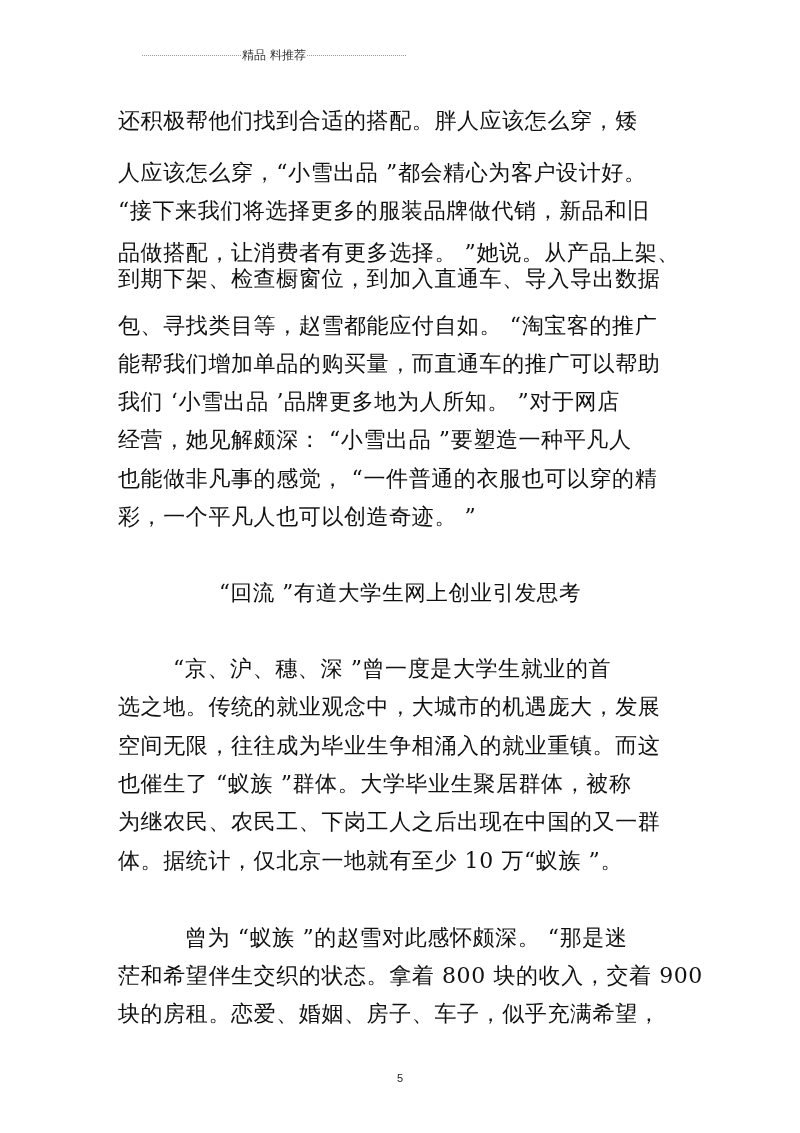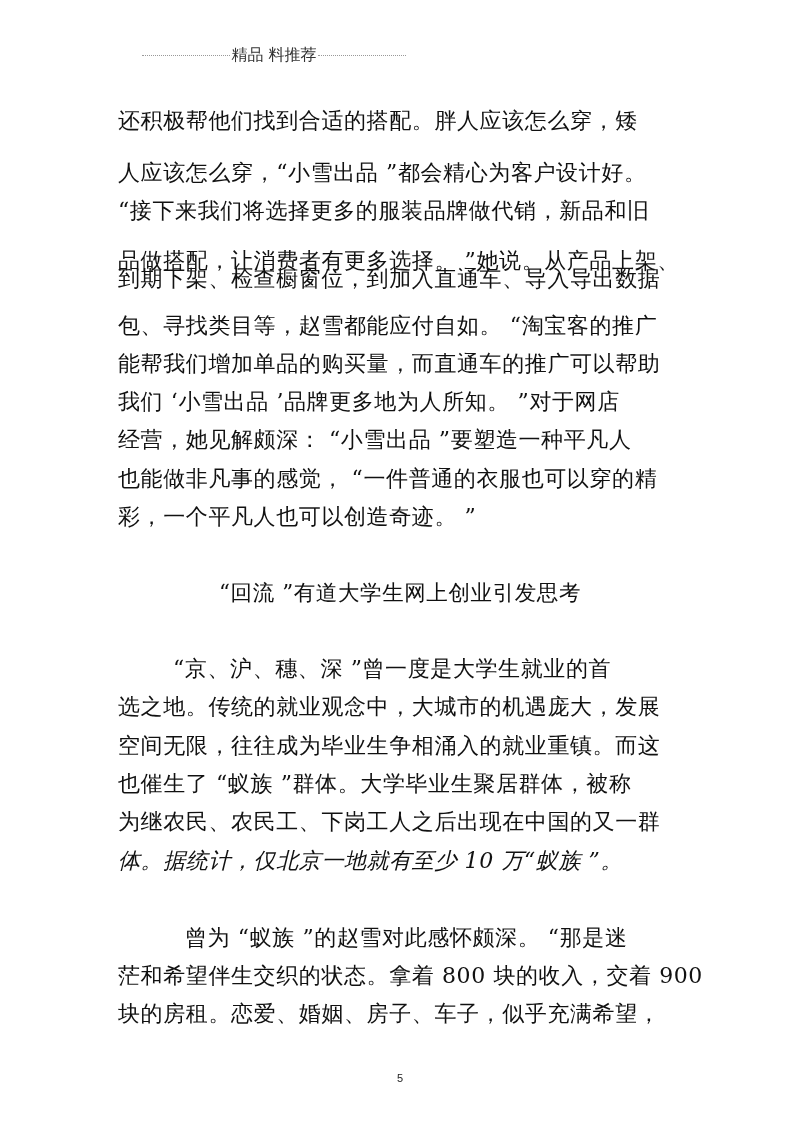--- a/index.html
+++ b/index.html
@@ -16,21 +16,21 @@
       color: #111111;
     }
     .header {
       position: absolute;
       top: 48px;
       left: 142px;
       width: 264px;
       height: 14px;
       display: flex;
       align-items: center;
-      font-size: 16px;
+      font-size: 12px;
       color: #333;
     }
     .header .rule {
       flex: 1;
       border-top: 1px dotted #999;
       height: 0;
       margin-top: 1px;
     }
     .header .label {
       padding: 0 1px;
@@ -72,39 +72,39 @@
 <div class="header">
   <span class="rule"></span>
   <span class="label">精品 料推荐</span>
   <span class="rule"></span>
 </div>
 
 <div>
   <div class="line" style="top:108px;">还积极帮他们找到合适的搭配。胖人应该怎么穿，矮</div>
   <div class="line" style="top:160px;">人应该怎么穿，“小雪出品 ”都会精心为客户设计好。</div>
   <div class="line" style="top:198px;">“接下来我们将选择更多的服装品牌做代销，新品和旧</div>
-  <div class="line" style="top:248px;text-align:right;">品做搭配，让消费者有更多选择。 ”她说。从产品上架、</div>
+  <div class="line" style="top:240px;text-align:right;">品做搭配，让消费者有更多选择。 ”她说。从产品上架、</div>
   <div class="line" style="top:266px;">到期下架、检查橱窗位，到加入直通车、导入导出数据</div>
   <div class="line" style="top:313px;">包、寻找类目等，赵雪都能应付自如。 “淘宝客的推广</div>
   <div class="line" style="top:351px;">能帮我们增加单品的购买量，而直通车的推广可以帮助</div>
   <div class="line" style="top:389px;">我们 ‘小雪出品 ’品牌更多地为人所知。 ”对于网店</div>
   <div class="line" style="top:427px;">经营，她见解颇深： “小雪出品 ”要塑造一种平凡人</div>
   <div class="line" style="top:466px;">也能做非凡事的感觉， “一件普通的衣服也可以穿的精</div>
   <div class="line" style="top:504px;">彩，一个平凡人也可以创造奇迹。 ”</div>
 </div>
 
 <div class="title" style="top:580px;">“回流 ”有道大学生网上创业引发思考</div>
 
 <div>
   <div class="line" style="top:656px; left:173px;">“京、沪、穗、深 ”曾一度是大学生就业的首</div>
   <div class="line" style="top:694px;">选之地。传统的就业观念中，大城市的机遇庞大，发展</div>
   <div class="line" style="top:733px;">空间无限，往往成为毕业生争相涌入的就业重镇。而这</div>
   <div class="line" style="top:771px;">也催生了 “蚁族 ”群体。大学毕业生聚居群体，被称</div>
   <div class="line" style="top:809px;">为继农民、农民工、下岗工人之后出现在中国的又一群</div>
-  <div class="line" style="top:848px;font-style:italic;">体。据统计，仅北京一地就有至少 10 万“蚁族 ”。</div>
+  <div class="line" style="top:848px;">体。据统计，仅北京一地就有至少 10 万“蚁族 ”。</div>
 </div>
 
 <div>
   <div class="line" style="top:925px; left:185px;text-align:center;">曾为 “蚁族 ”的赵雪对此感怀颇深。 “那是迷</div>
   <div class="line" style="top:963px;">茫和希望伴生交织的状态。拿着 800 块的收入，交着 900</div>
   <div class="line" style="top:1001px;">块的房租。恋爱、婚姻、房子、车子，似乎充满希望，</div>
 </div>
 
 <div class="page-number">5</div>
 

